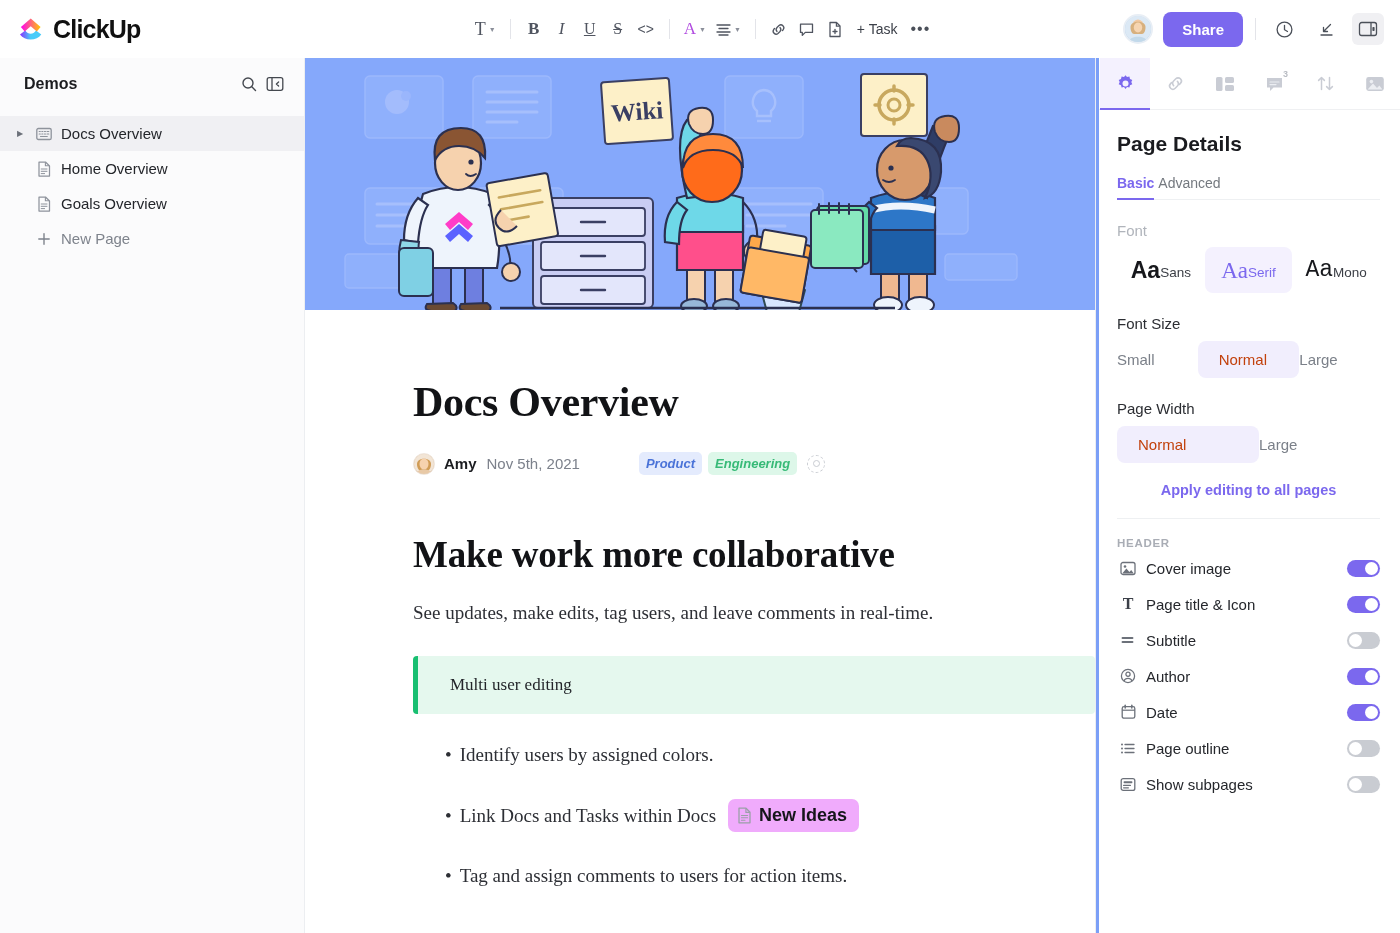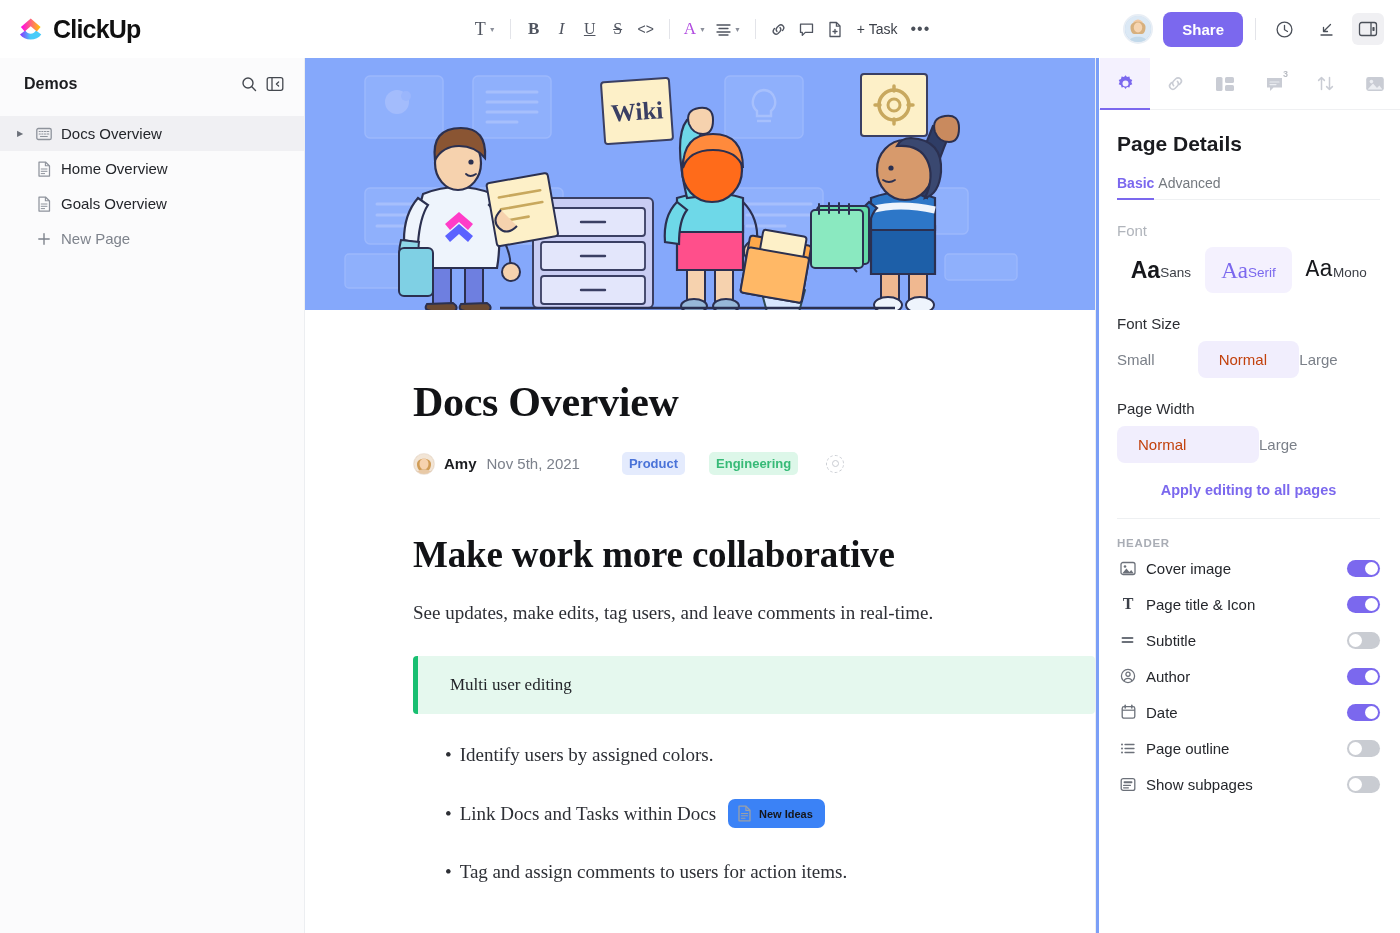--- a/index.html
+++ b/index.html
@@ -88,43 +88,43 @@
 
   .doc-title {
     font-family: "Liberation Serif", serif; font-weight: 700;
     font-size: 42px; color: #121316; letter-spacing: -0.3px;
     margin-top: 68px;
   }
   .meta { display: flex; align-items: center; margin-top: 26px; gap: 0; }
   .meta-av { width: 22px; height: 22px; border-radius: 50%; overflow: hidden; background: linear-gradient(180deg,#e7d3bd,#c9a88a); border: 1.5px solid #efe5db; position: relative; flex: 0 0 22px;}
   .meta-name { font-size: 15px; font-weight: 700; color: #1c1d21; margin-left: 9px; }
   .meta-date { font-size: 15px; color: #7c818b; margin-left: 10px; }
-  .meta-tags { display: flex; align-items: center; gap: 24px; margin-left: 42px; }
+  .meta-tags { display: flex; align-items: center; gap: 6px; margin-left: 59px; font-style: italic; }
   .tag { font-size: 13px; font-weight: 700; border-radius: 5px; padding: 4px 7px; }
   .tag-add { width: 18px; height: 18px; border-radius: 50%; border: 1.6px dashed #c9ccd2; display:flex; align-items:center; justify-content:center; margin-left: 4px; cursor: pointer;}
   .tag-add i { width: 7px; height: 7px; border-radius: 50%; border: 1.5px solid #c9ccd2; display:block;}
 
   .h2 {
     font-family: "Liberation Serif", serif; font-weight: 700;
     font-size: 37px; color: #121316; margin-top: 58px; letter-spacing: -0.2px;
   }
   .para { font-family: "Liberation Serif", serif; font-size: 19px; color: #2d2f35; margin-top: 26px; }
   .callout {
     margin-top: 32px; background: #e5f8ee; border-left: 5px solid #18bf71;
     border-radius: 4px; padding: 19px 22px 19px 32px;
     font-family: "Liberation Serif", serif; font-size: 17px; color: #23252a;
     width: 682px;
   }
   .bullets { margin-top: 30px; padding-left: 32px; }
   .bullet { font-family: "Liberation Serif", serif; font-size: 19px; color: #2d2f35; margin-bottom: 33px; display: flex; align-items: center; }
   .bullet .dot { margin-right: 8px; }
   .chip {
     display: inline-flex; align-items: center; gap: 7px;
-    background: #3b82f6; border-radius: 7px; padding: 6px 12px 6px 9px;
-    font-family: "Liberation Sans", sans-serif; font-weight: 700; font-size: 11px;
+    background: #f0abfc; border-radius: 7px; padding: 6px 12px 6px 9px;
+    font-family: "Liberation Sans", sans-serif; font-weight: 700; font-size: 18px;
     color: #15161a; margin-left: 12px; cursor: pointer; vertical-align: middle;
   }
   .chip .cico { color: #9aa0a8; display: flex; }
 
   
   .panel {
     width: 305px; flex: 0 0 305px;
     background: #fff; border-left: 1px solid #eceef1;
     display: flex; flex-direction: column;
     position: relative;

